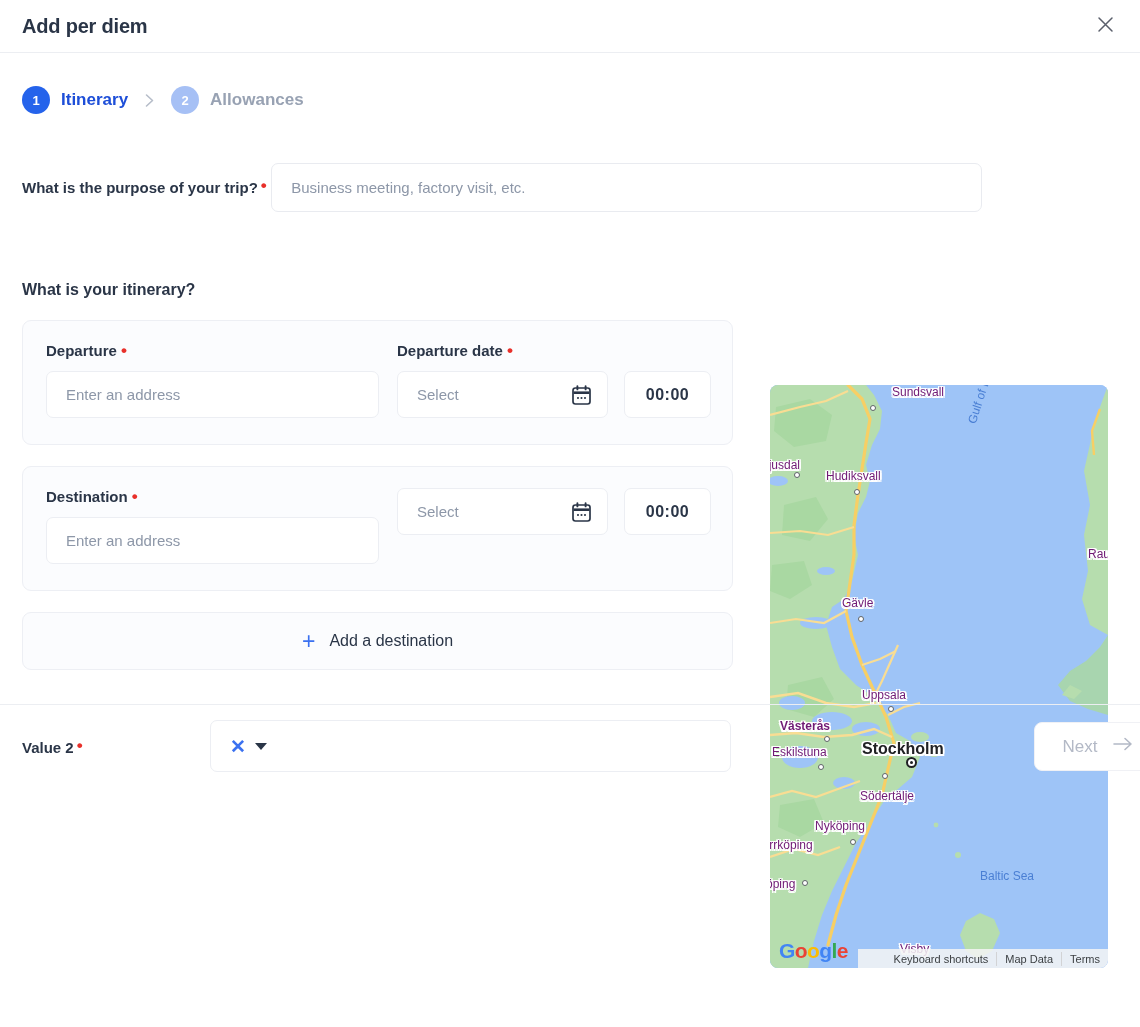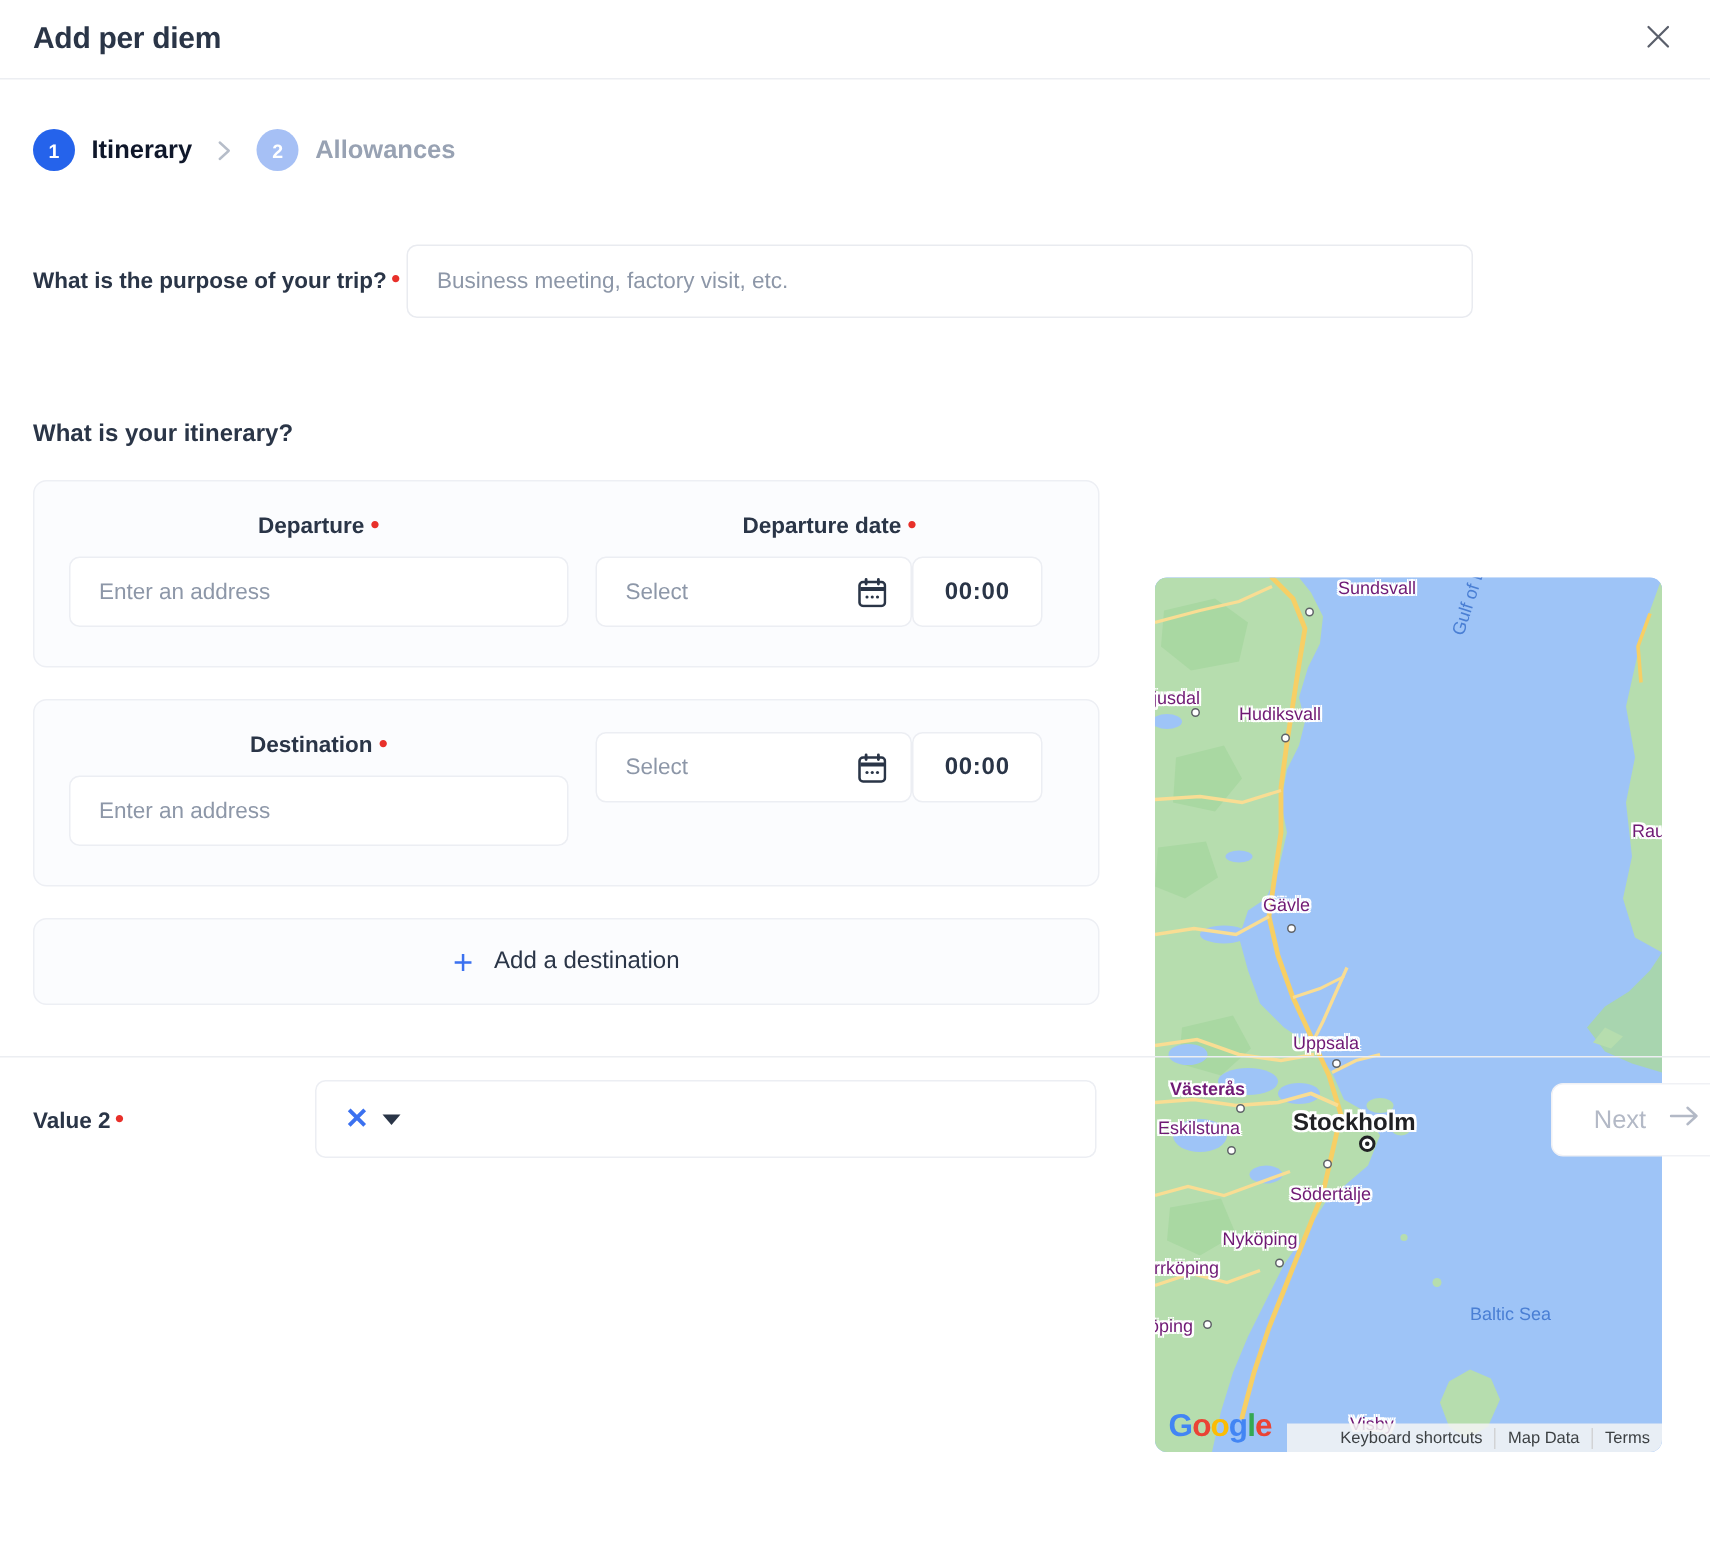--- a/index.html
+++ b/index.html
@@ -34,21 +34,21 @@
   .steps { display: flex; align-items: center; padding-top: 33px; }
   .step { display: flex; align-items: center; gap: 11px; }
   .step-num {
     width: 28px; height: 28px; border-radius: 50%;
     display: flex; align-items: center; justify-content: center;
     color: #fff; font-size: 13px; font-weight: bold; flex: none;
   }
   .step-1 .step-num { background: #2563eb; }
   .step-2 .step-num { background: #a6c0f5; }
   .step-label { font-size: 17px; font-weight: bold; }
-  .step-1 .step-label { color: #0f172a; text-align: center; }
+  .step-1 .step-label { color: #1d4ed8; text-align: center; }
   .step-2 .step-label { color: #98a2b3; font-weight: bold; }
   .step-sep {
     margin: 0 16px; color: #b6bdc9; font-size: 15px; display: flex; align-items: center;
   }
   .step-sep svg { width: 11px; height: 15px; }
 
   
   .field-label {
     font-size: 15px; font-weight: bold; color: #2a3547;
     display: inline-flex; align-items: flex-start; gap: 3px;
@@ -73,31 +73,31 @@
 
   
   .leg-card {
     margin-top: 21px; width: 711px;
     background: #fbfcfe; border: 1px solid #edeff4; border-radius: 9px;
     padding: 21px 23px 26px 23px;
   }
   .leg-row { display: flex; gap: 18px; }
   .leg-col-addr { width: 333px; }
   .leg-col-date { width: 314px; }
-  .leg-field-label { display: block; margin-bottom: 12px; text-align: center; }
+  .leg-field-label { display: block; margin-bottom: 12px; }
 
   .txt-input {
     width: 333px; height: 47px;
     border: 1px solid #eceef3; border-radius: 7px; background: #fff;
     padding: 0 19px; font-size: 15px; color: #2a3547;
     font-family: "Liberation Sans", sans-serif; outline: none;
   }
   .txt-input::placeholder { color: #8d97a8; }
 
-  .date-time-row { display: flex; gap: 0; align-items: stretch; }
+  .date-time-row { display: flex; gap: 16px; align-items: stretch; }
   .date-select {
     width: 211px; height: 47px;
     border: 1px solid #eceef3; border-radius: 7px; background: #fff;
     display: flex; align-items: center; justify-content: space-between;
     padding: 0 16px 0 19px; cursor: pointer;
   }
   .date-placeholder { font-size: 15px; color: #8d97a8; }
   .cal-icon svg { display: block; width: 19px; height: 20px; }
 
   .time-box {

